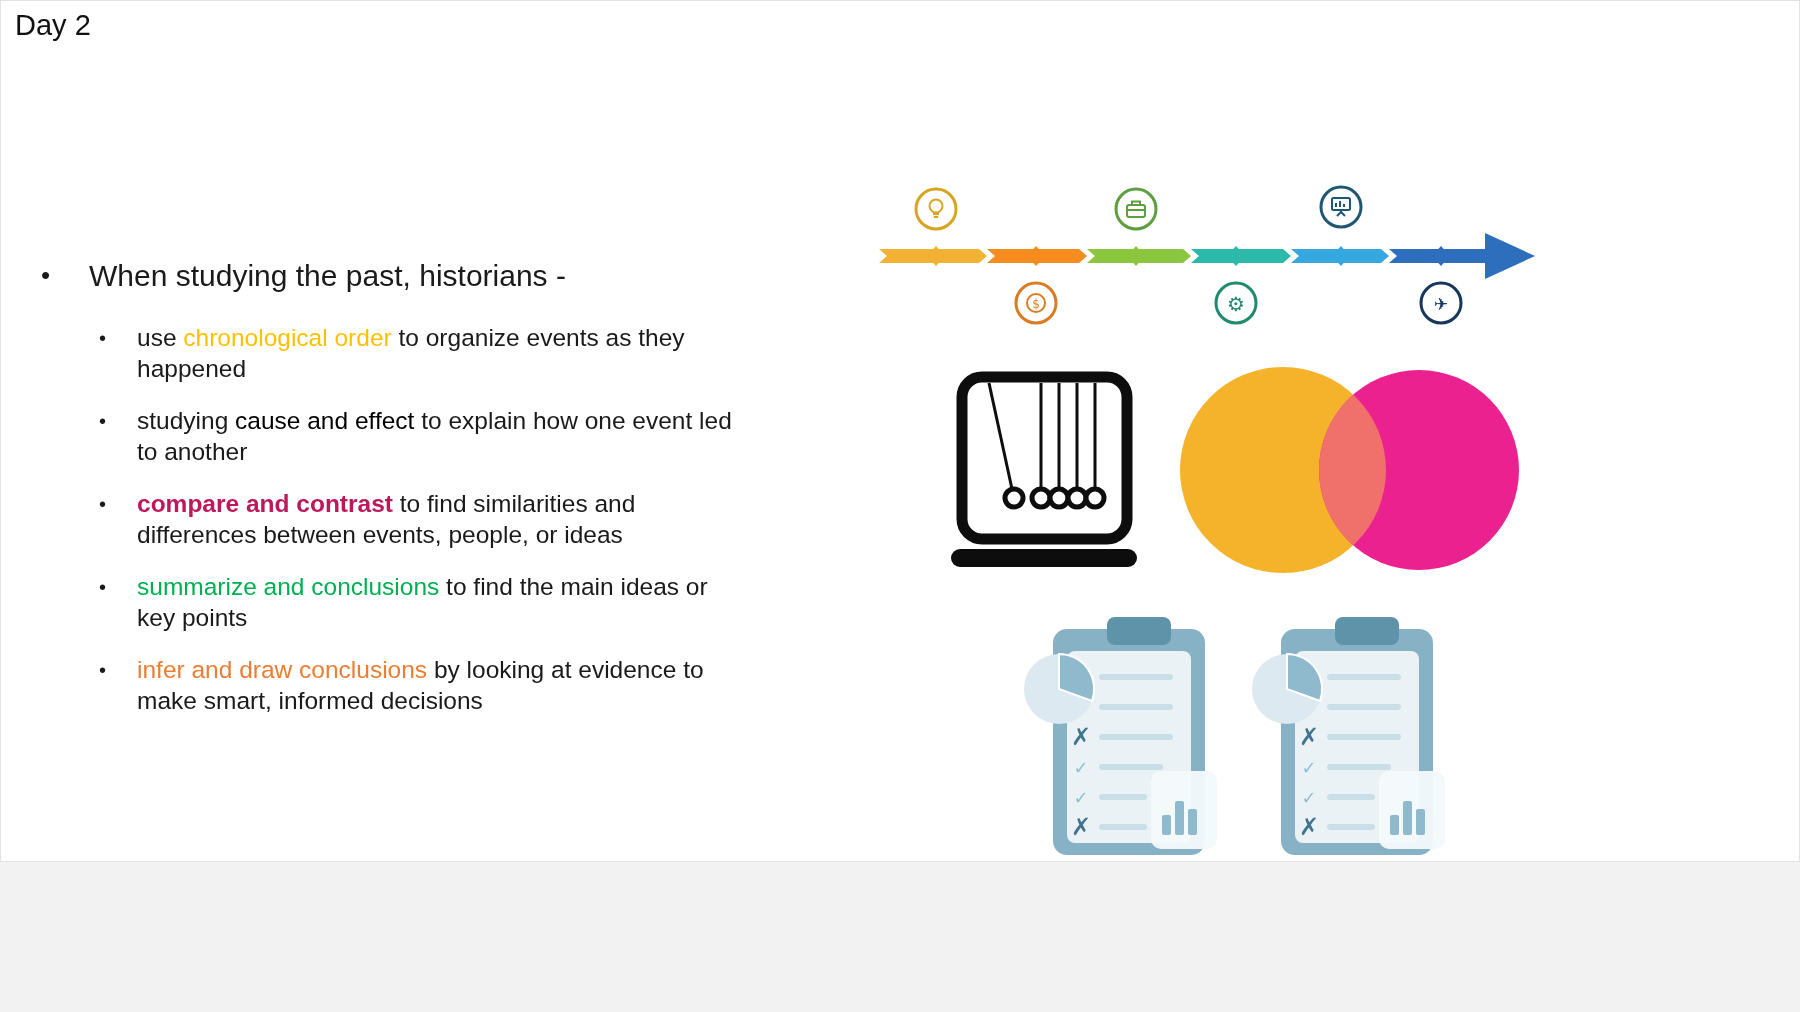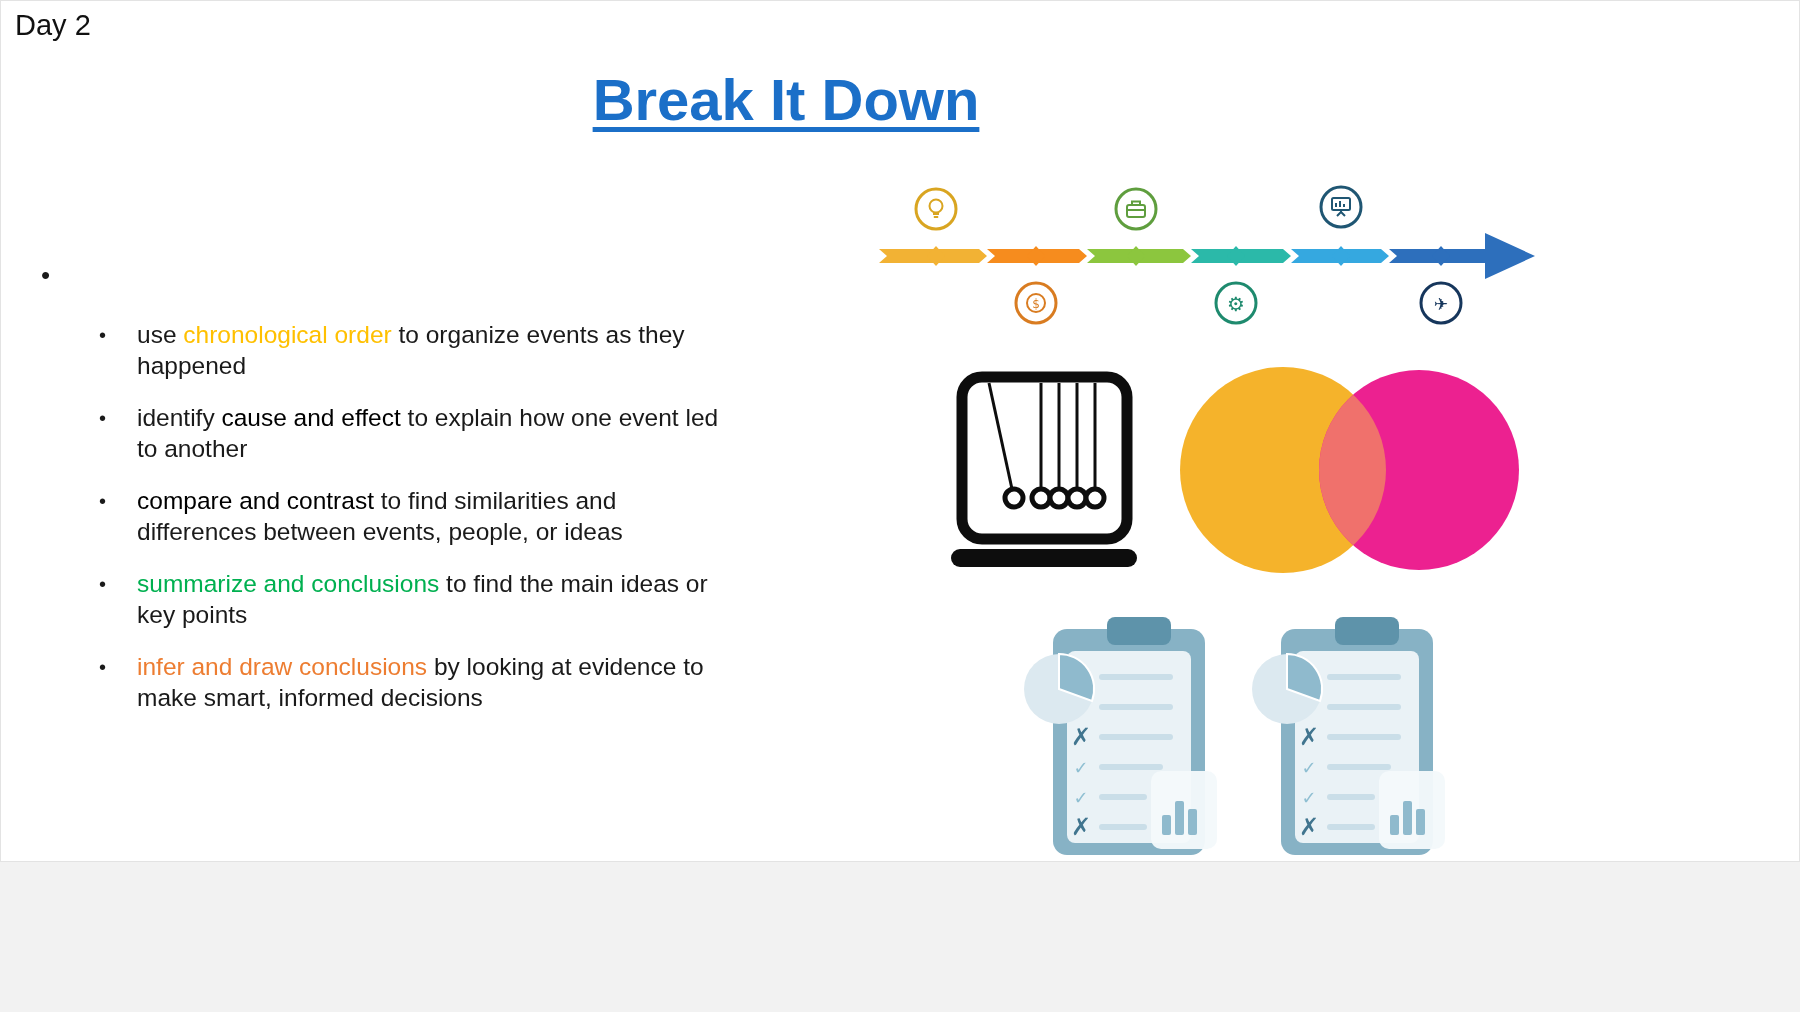--- a/index.html
+++ b/index.html
@@ -42,38 +42,38 @@
   .clipboard-1{position:absolute;left:1018px;top:612px;}
   .clipboard-2{position:absolute;left:1246px;top:612px;}
 </style>
 </head>
 <body>
 
 <div class="slide">
 
   <div class="day-label">Day 2</div>
 
-  <h1 class="slide-title" style="color: rgb(27, 111, 200);">Break It Down</h1>
 
   <div class="content-block">
     <div class="main-bullet">
       <span class="dot">•</span>
+      <span>When studying the past, historians -</span>
     </div>
     <ul class="sub-bullets">
       <li>
         <span class="dot">•</span>
         <span class="li-text"><span>use </span><span class="hl" style="color: rgb(255, 192, 0); text-align: center;">chronological order</span><span> to organize events as they happened</span></span>
       </li>
       <li>
         <span class="dot">•</span>
-        <span class="li-text"><span>identify </span><span class="hl" style="color: #000000;">cause and effect</span><span> to explain how one event led to another</span></span>
-      </li>
-      <li>
-        <span class="dot">•</span>
-        <span class="li-text"><span></span><span class="hl" style="color: #000000;">compare and contrast</span><span> to find similarities and differences between events, people, or ideas</span></span>
+        <span class="li-text"><span>studying </span><span class="hl" style="color: #000000;">cause and effect</span><span> to explain how one event led to another</span></span>
+      </li>
+      <li>
+        <span class="dot">•</span>
+        <span class="li-text"><span></span><span class="hl" style="color: #be185d; font-weight: bold;">compare and contrast</span><span> to find similarities and differences between events, people, or ideas</span></span>
       </li>
       <li>
         <span class="dot">•</span>
         <span class="li-text"><span></span><span class="hl" style="color: rgb(0, 176, 80);">summarize and conclusions</span><span> to find the main ideas or key points</span></span>
       </li>
       <li>
         <span class="dot">•</span>
         <span class="li-text"><span></span><span class="hl" style="color: rgb(237, 125, 49); text-align: right;">infer and draw conclusions</span><span> by looking at evidence to make smart, informed decisions</span></span>
       </li>
     </ul>

